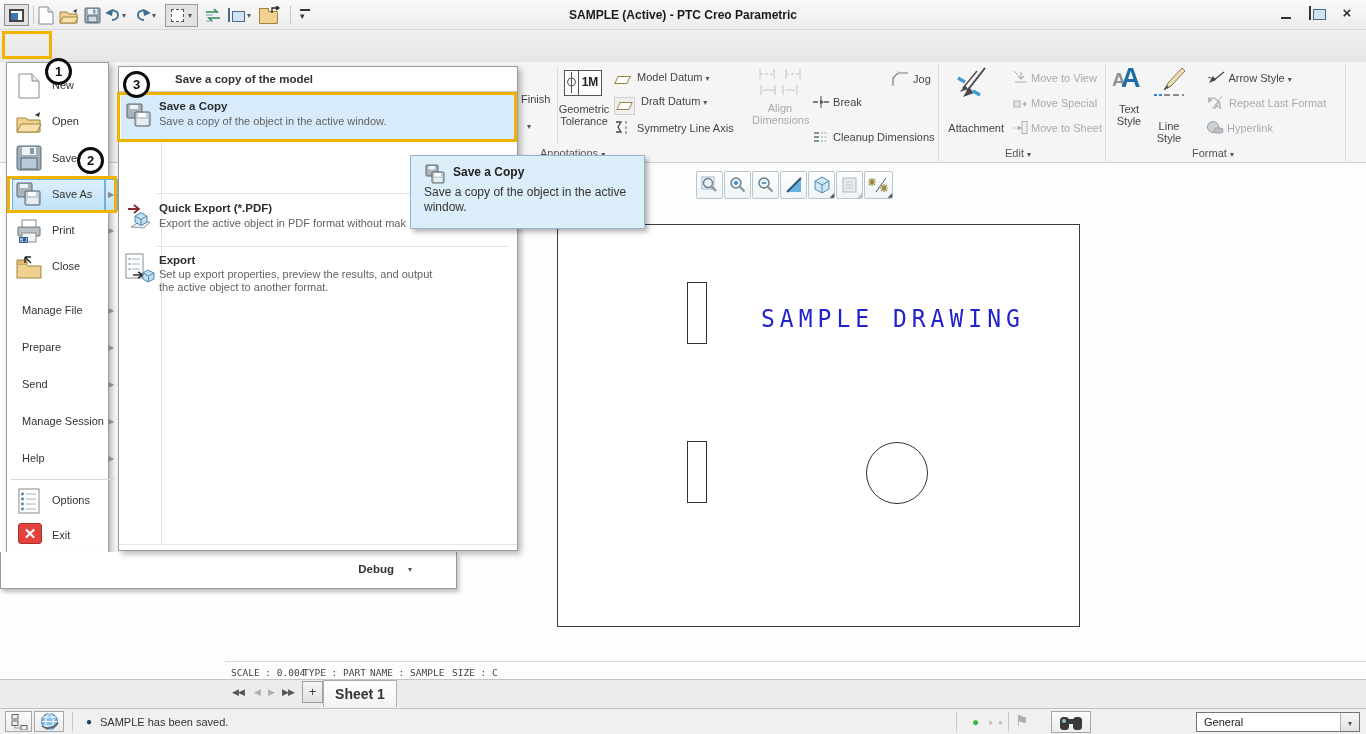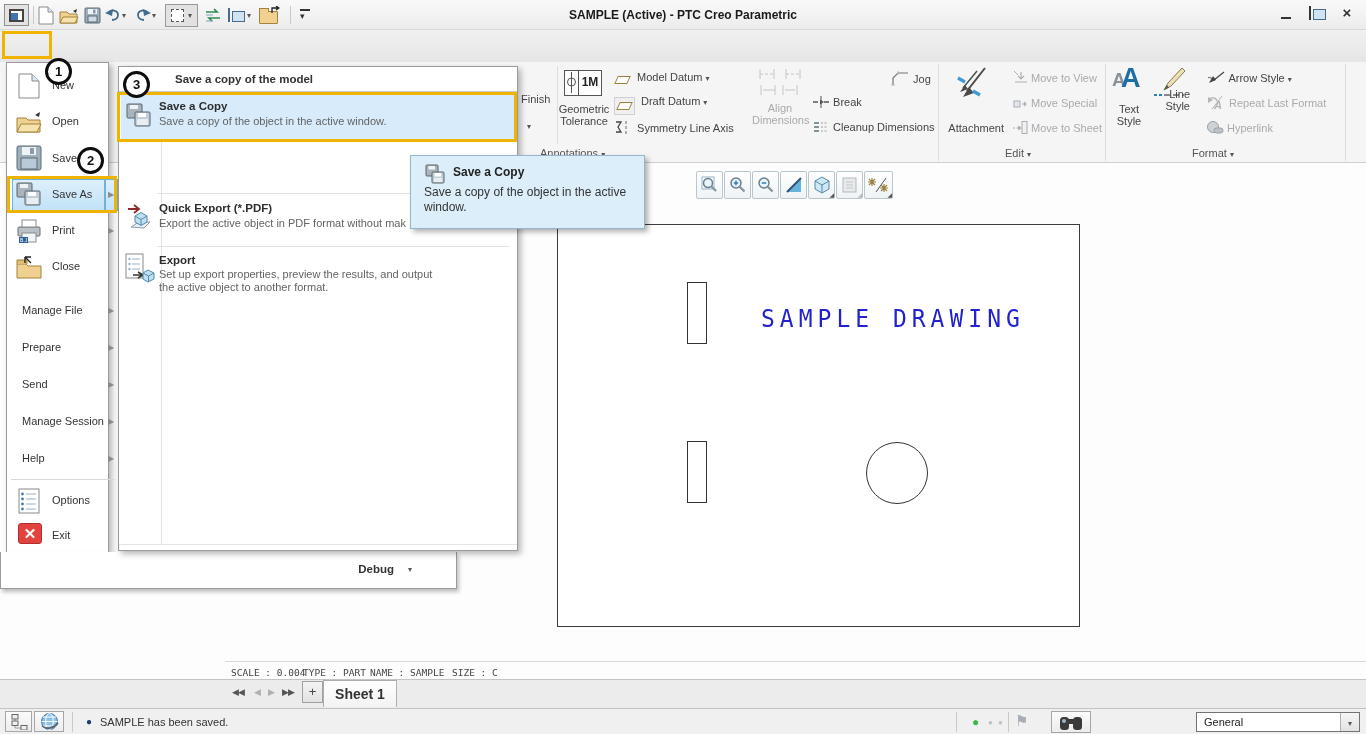--- a/index.html
+++ b/index.html
@@ -216,21 +216,21 @@
       <span class="rlabel">Jog</span>
     </div>
     <div class="a" style="left:812px;top:33px">
       <svg width="18" height="14" style="vertical-align:-3px">
           <path d="M1 7h5M12 7h5" stroke="#555" stroke-width="1.3"></path>
           <path d="M9 1v12" stroke="#555"></path>
           <polygon points="12,7 8,4.5 8,9.5" fill="#555"></polygon>
         </svg>
       <span class="rlabel">Break</span>
     </div>
-    <div class="a" style="left:812px;top:58px">
+    <div class="a" style="left:812px;top:68px">
       <svg width="18" height="14" style="vertical-align:-3px">
           <path d="M2 3h5M2 7h5M2 11h5" stroke="#55777a" stroke-width="1.4"></path>
           <path d="M9 3h7M9 7h7M9 11h7" stroke="#9a9a9a" stroke-dasharray="2 1.5"></path>
         </svg>
       <span class="rlabel">Cleanup Dimensions</span>
     </div>
 
     <div class="a" style="left:951px;top:3px">
       <svg width="38" height="37">
           <path d="M34 3 16 26" stroke="#4a4a4a" stroke-width="2" fill="none"></path>
@@ -273,21 +273,21 @@
       <span style="display:block">Style</span>
     </div>
     <div class="a" style="left:1152px;top:4px">
       <svg width="36" height="36">
           <path d="M30 2 16 17l-4 7 7-4L33 5z" fill="#ece0b8" stroke="#8a7a4a"></path>
           <path d="M12 24l3-5 2 2.5z" fill="#555"></path>
           <path d="M2 29h8" stroke="#2f7fc1" stroke-width="2" stroke-dasharray="3 2"></path>
           <path d="M12 29h20" stroke="#8a8a8a" stroke-width="2" stroke-dasharray="6 3"></path>
         </svg>
     </div>
-    <div class="a rlabel" style="left:1148px;top:26px;width:42px;text-align:right">
+    <div class="a rlabel" style="left:1148px;top:58px;width:42px;text-align:center">
       <span style="display:block">Line</span>
       <span style="display:block">Style</span>
     </div>
     <div class="a" style="left:1206px;top:8px">
       <svg width="20" height="15" style="vertical-align:-3px">
           <path d="M18 2 8 10" stroke="#444" stroke-width="1.2" fill="none"></path>
           <polygon points="3,13 10,10 7,6" fill="#444"></polygon>
           <path d="M2 8c2-2 4 2 6 0" stroke="#444" fill="none"></path>
         </svg>
       <span class="rlabel">Arrow Style</span> <span class="caret">▾</span>

